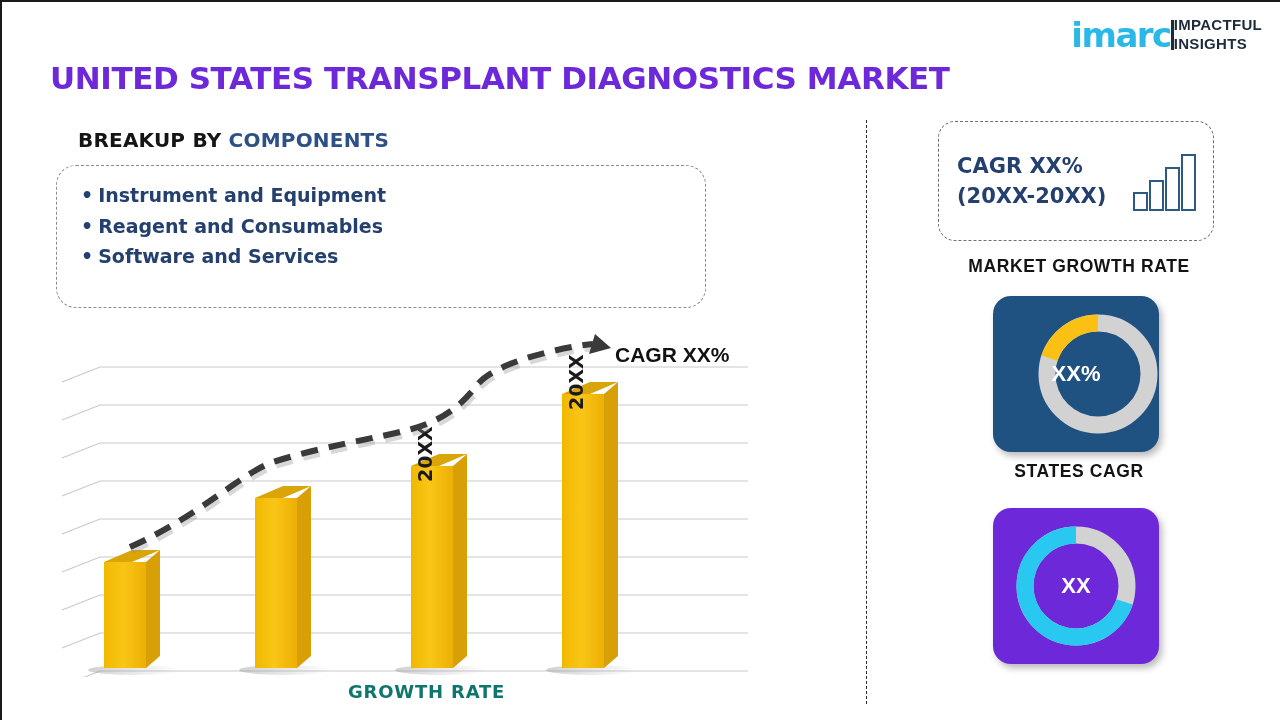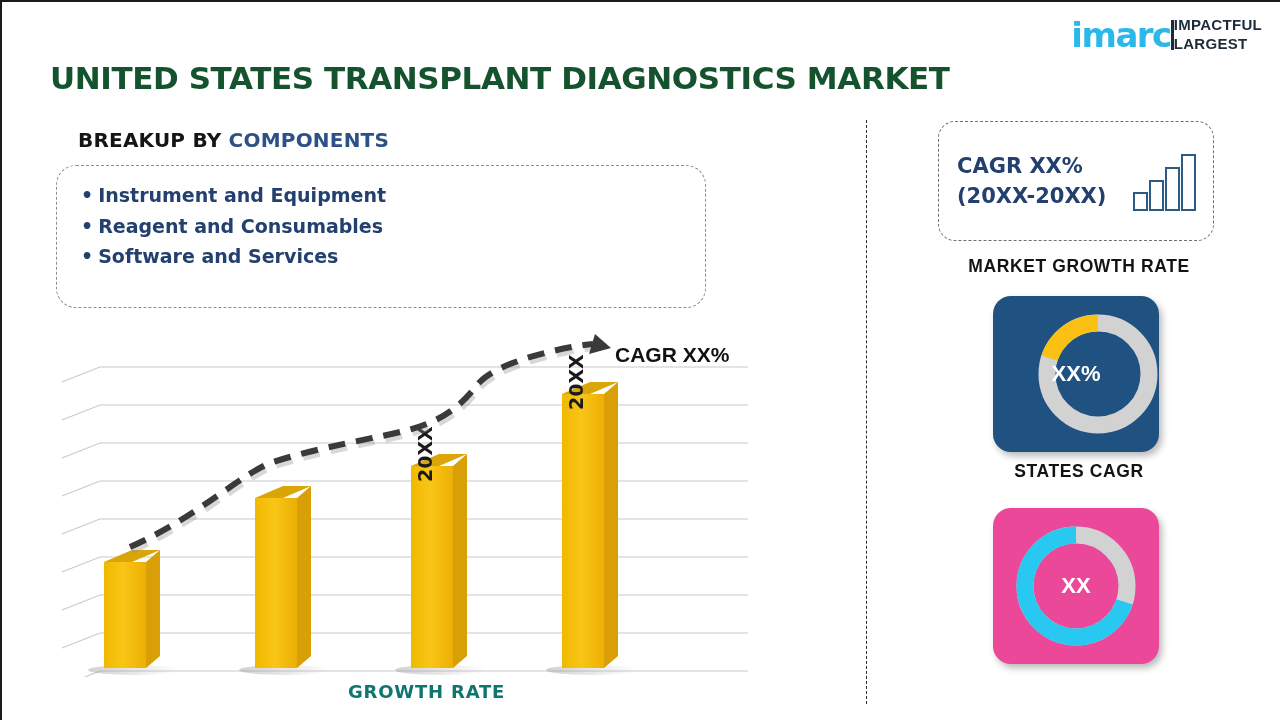--- a/index.html
+++ b/index.html
@@ -54,21 +54,21 @@
 
   
   #page-title {
     position: absolute;
     left: 48px;
     top: 58px;
     font-family: "DejaVu Sans", sans-serif;
     font-size: 31px;
     font-weight: 700;
     letter-spacing: -0.4px;
-    color: #14532d;
+    color: #6d28d9;
     white-space: nowrap;
   }
 
   
   #breakup-heading {
     position: absolute;
     left: 76px;
     top: 126px;
     font-family: "DejaVu Sans", sans-serif;
     font-size: 20px;
@@ -213,21 +213,21 @@
 </head>
 <body>
 
 <div id="page">
 
   <div id="logo">
     <div id="logo-word" style="color: rgb(41, 184, 232);">imarc</div>
     <div id="logo-bar"></div>
     <div id="logo-tag">
       <div>IMPACTFUL</div>
-      <div>LARGEST</div>
+      <div>INSIGHTS</div>
     </div>
   </div>
 
   <div id="page-title">UNITED STATES TRANSPLANT DIAGNOSTICS MARKET</div>
 
   <div id="components-box">
     <div class="component-item" style="color: rgb(36, 64, 110);">
       <span class="dot">•</span><span>Instrument and Equipment</span>
     </div>
     <div class="component-item" style="color: rgb(36, 64, 110);">
@@ -332,21 +332,21 @@
   <div class="donut-tile" id="donut-cagr" style="background: rgb(31, 81, 129);">
     <svg class="donut-svg" viewBox="0 0 166 156">
       <circle cx="83" cy="78" r="51" fill="none" stroke="#D2D2D2" stroke-width="17"></circle>
 
       <path d="M83,27 A51,51 0 0,0 34.5,62.2" fill="none" stroke="#FAC013" stroke-width="17"></path>
     </svg>
     <div class="donut-center-text">XX%</div>
   </div>
   <div class="stat-caption" id="caption-cagr">STATES CAGR</div>
 
-  <div class="donut-tile" id="donut-market" style="background: #ec4899;">
+  <div class="donut-tile" id="donut-market" style="background: #6d28d9;">
     <svg class="donut-svg" viewBox="0 0 166 156">
       <circle cx="83" cy="78" r="51" fill="none" stroke="#D2D2D2" stroke-width="17"></circle>
 
       <path d="M83,27 A51,51 0 1,0 131.5,93.8" fill="none" stroke="#28C8F0" stroke-width="17"></path>
     </svg>
     <div class="donut-center-text">XX</div>
   </div>
 
 </div>
 

